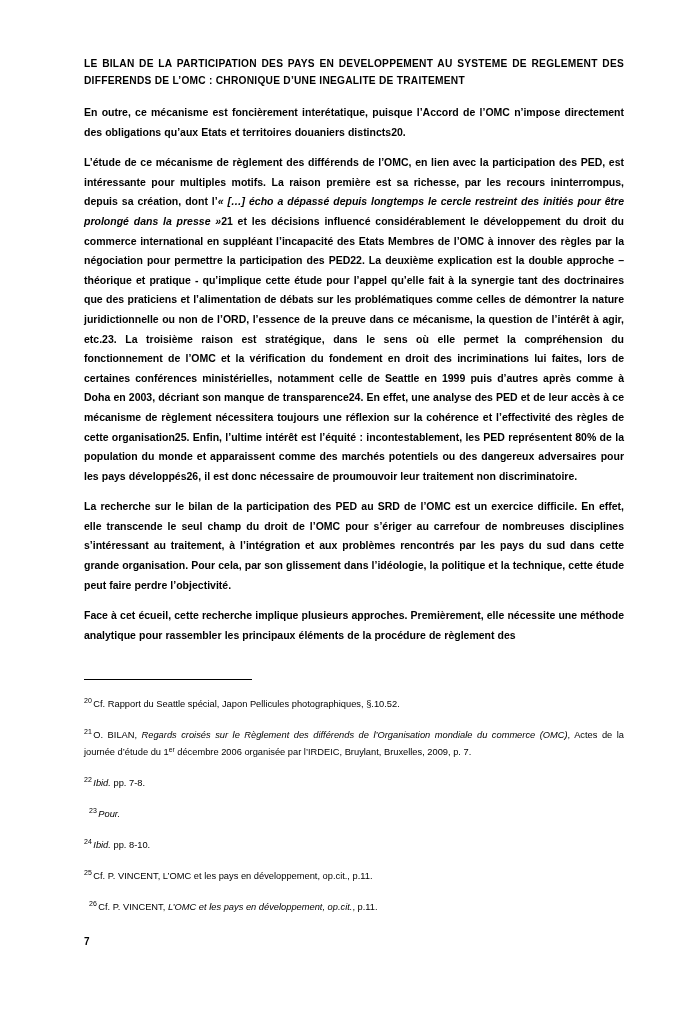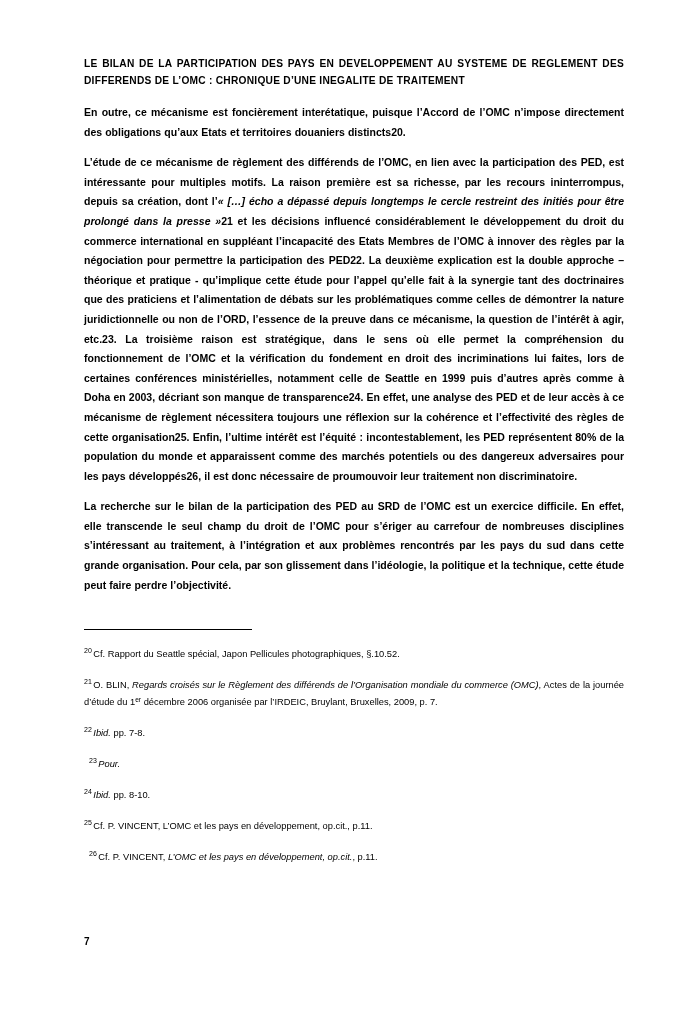--- a/index.html
+++ b/index.html
@@ -98,32 +98,33 @@
 
   <div>
     <p class="body-par">En outre, ce mécanisme est foncièrement interétatique, puisque l’Accord de l’OMC n’impose directement des obligations qu’aux Etats et territoires douaniers distincts20.</p>
 
     <p class="body-par">
       <span>L’étude de ce mécanisme de règlement des différends de l’OMC, en lien avec la participation des PED, est intéressante pour multiples motifs. La raison première est sa richesse, par les recours ininterrompus, depuis sa création, dont l’</span><em>« […] écho a dépassé depuis longtemps le cercle restreint des initiés pour être prolongé dans la presse »</em><span>21 et les décisions influencé considérablement le développement du droit du commerce international en suppléant l’incapacité des Etats Membres de l’OMC à innover des règles par la négociation pour permettre la participation des PED22. La deuxième explication est la double approche – théorique et pratique - qu’implique cette étude pour l’appel qu’elle fait à la synergie tant des doctrinaires que des praticiens et l’alimentation de débats sur les problématiques comme celles de démontrer la nature juridictionnelle ou non de l’ORD, l’essence de la preuve dans ce mécanisme, la question de l’intérêt à agir, etc.23. La troisième raison est stratégique, dans le sens où elle permet la compréhension du fonctionnement de l’OMC et la vérification du fondement en droit des incriminations lui faites, lors de certaines conférences ministérielles, notamment celle de Seattle en 1999 puis d’autres après comme à Doha en 2003, décriant son manque de transparence24. En effet, une analyse des PED et de leur accès à ce mécanisme de règlement nécessitera toujours une réflexion sur la cohérence et l’effectivité des règles de cette organisation25. Enfin, l’ultime intérêt est l’équité : incontestablement, les PED représentent 80% de la population du monde et apparaissent comme des marchés potentiels ou des dangereux adversaires pour les pays développés26, il est donc nécessaire de proumouvoir leur traitement non discriminatoire.</span>
     </p>
 
     <p class="body-par">La recherche sur le bilan de la participation des PED au SRD de l’OMC est un exercice difficile. En effet, elle transcende le seul champ du droit de l’OMC pour s’ériger au carrefour de nombreuses disciplines s’intéressant au traitement, à l’intégration et aux problèmes rencontrés par les pays du sud dans cette grande organisation. Pour cela, par son glissement dans l’idéologie, la politique et la technique, cette étude peut faire perdre l’objectivité.</p>
 
+    <p class="body-par last-of-body">Face à cet écueil, cette recherche implique plusieurs approches. Premièrement, elle nécessite une méthode analytique pour rassembler les principaux éléments de la procédure de règlement des</p>
   </div>
 
   <hr class="fn-sep">
 
   <div class="footnotes">
 
     <p class="fn">
       <sup>20</sup><span>Cf. Rapport du Seattle spécial, Japon Pellicules photographiques, §.10.52.</span>
     </p>
 
     <p class="fn">
-      <sup>21</sup><span>O. BLIN, </span><em>Regards croisés sur le Règlement des différends de l’Organisation mondiale du commerce (OMC)</em><span>, Actes de la journée d’étude du 1</span><span class="sup-er">er</span><span> décembre 2006 organisée par l’IRDEIC, Bruylant, Bruxelles, 2009, p. 7.</span>
+      <sup>21</sup><span>O. BILAN, </span><em>Regards croisés sur le Règlement des différends de l’Organisation mondiale du commerce (OMC)</em><span>, Actes de la journée d’étude du 1</span><span class="sup-er">er</span><span> décembre 2006 organisée par l’IRDEIC, Bruylant, Bruxelles, 2009, p. 7.</span>
     </p>
 
     <p class="fn">
       <sup>22</sup><em>Ibid.</em><span> pp. 7-8.</span>
     </p>
 
     <p class="fn indent">
       <sup>23</sup><em>Pour.</em>
     </p>
 

